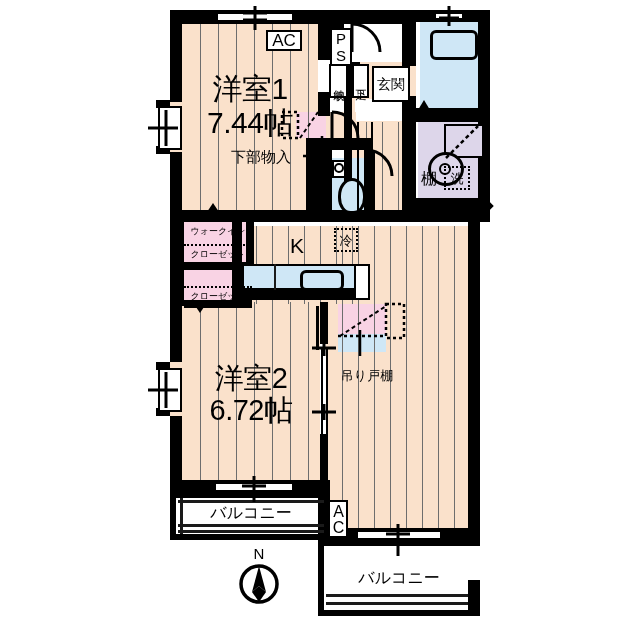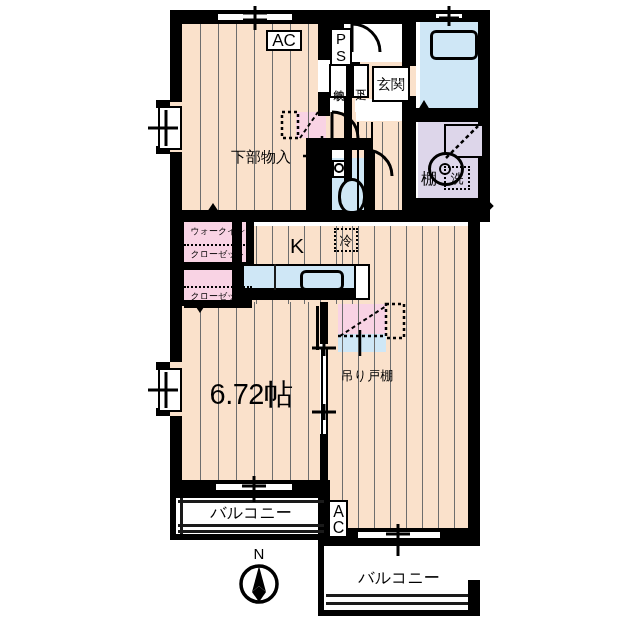--- a/index.html
+++ b/index.html
@@ -331,23 +331,26 @@
     </g>
 
     <polyline points="303,156 322,156 322,136" fill="none" stroke="#000" stroke-width="2.5"></polyline>
 
     <circle cx="259" cy="584" r="18" fill="none" stroke="#000" stroke-width="3.5"></circle>
     <polygon points="259,566 252,592 259,586 266,592" fill="#000"></polygon>
     <polygon points="259,586 252,592 259,602 266,592" fill="#000"></polygon>
   </svg>
 
   <div class="roomname" style="left:186px; top:54px; width:128px; height:104px; font-size:30px;">
+    <span>洋室1</span>
+    <span>7.44帖</span>
   </div>
 
   <div class="roomname" style="left:186px; top:348px; width:130px; height:92px; font-size:29px;">
+    <span>洋室2</span>
     <span>6.72帖</span>
   </div>
 
 
   <div class="boxlabel" style="left:266px; top:30px; width:36px; height:21px; font-size:17px;">AC</div>
 
   <div class="boxlabel" style="left:328px; top:500px; width:20px; height:38px; font-size:16px;
               writing-mode:vertical-rl; text-orientation:upright; letter-spacing:-1px;">AC</div>
 
   <div class="boxlabel" style="left:330px; top:28px; width:22px; height:38px; font-size:15px;

